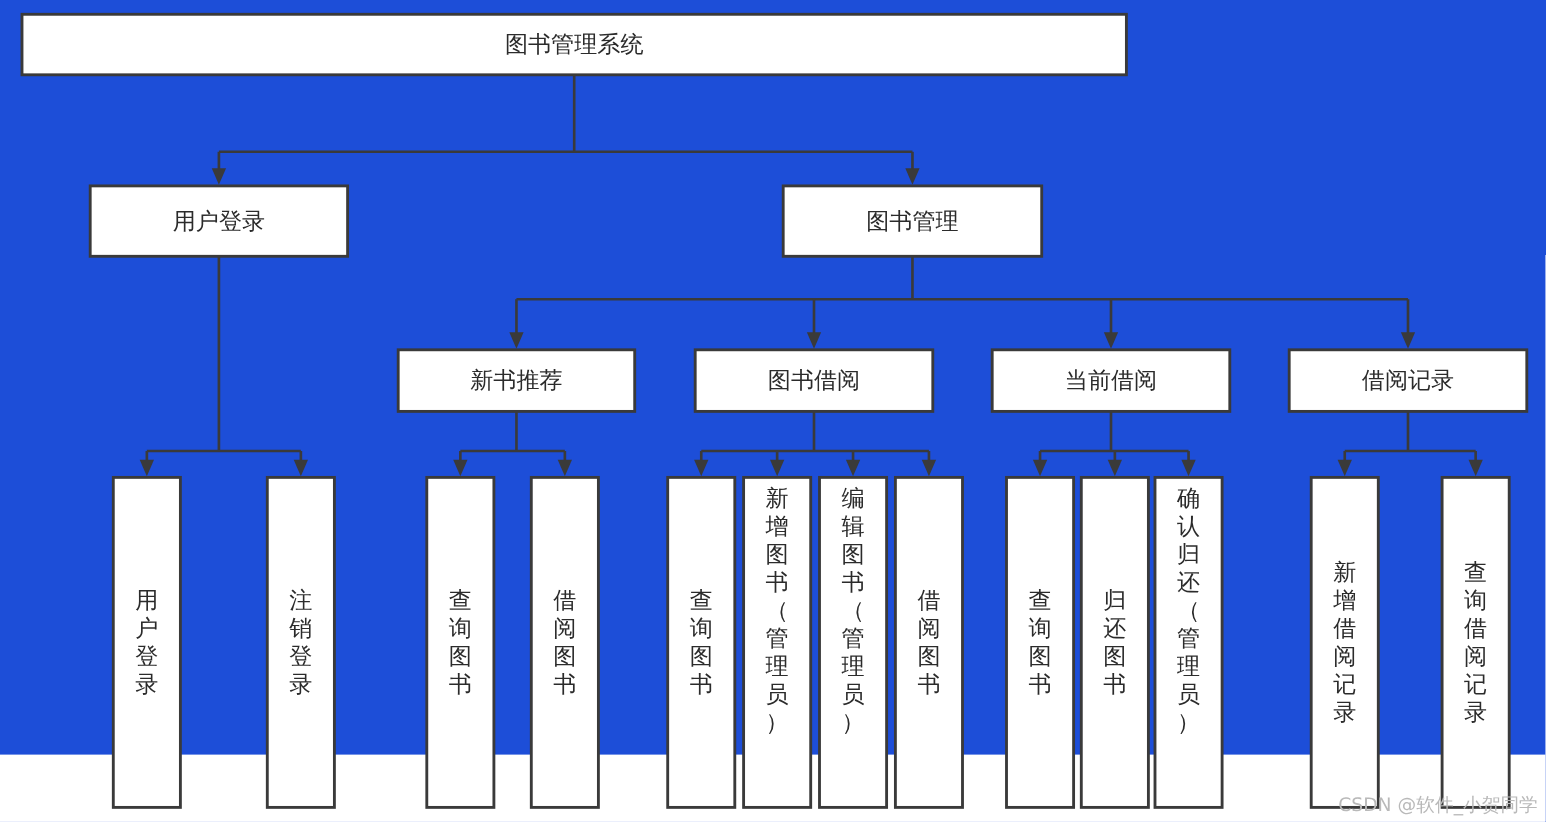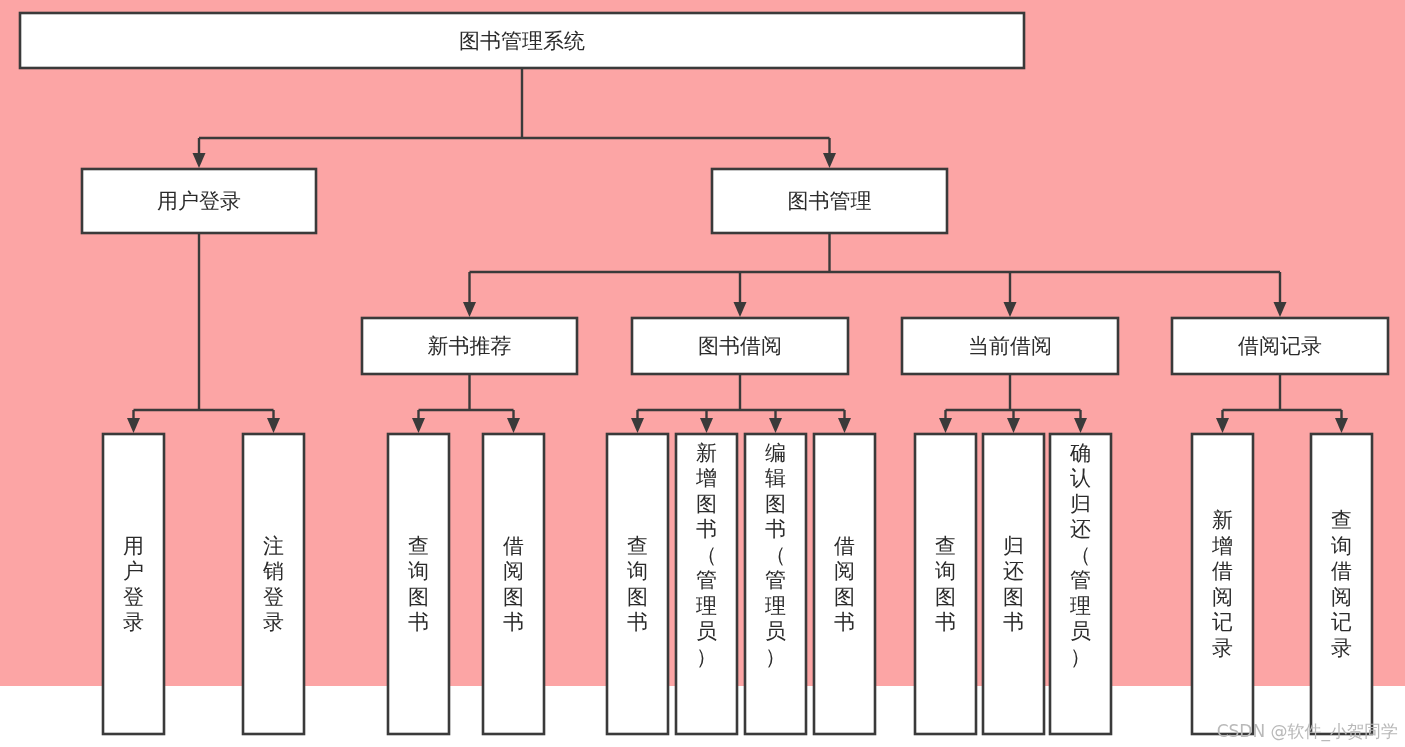--- a/index.html
+++ b/index.html
@@ -10,21 +10,21 @@
   body {
     width: 1405px;
     height: 747px;
     font-family: "DejaVu Sans", "Liberation Sans", sans-serif;
     overflow: hidden;
   }
   #diagram-root {
     position: relative;
     width: 1405px;
     height: 686px;
-    background: #fca5a5;
+    background: #1d4ed8;
   }
   svg.diagram-canvas {
     position: absolute;
     left: 0;
     top: 0;
     width: 1405px;
     height: 747px;
   }
   .node-box {
     fill: #ffffff;

